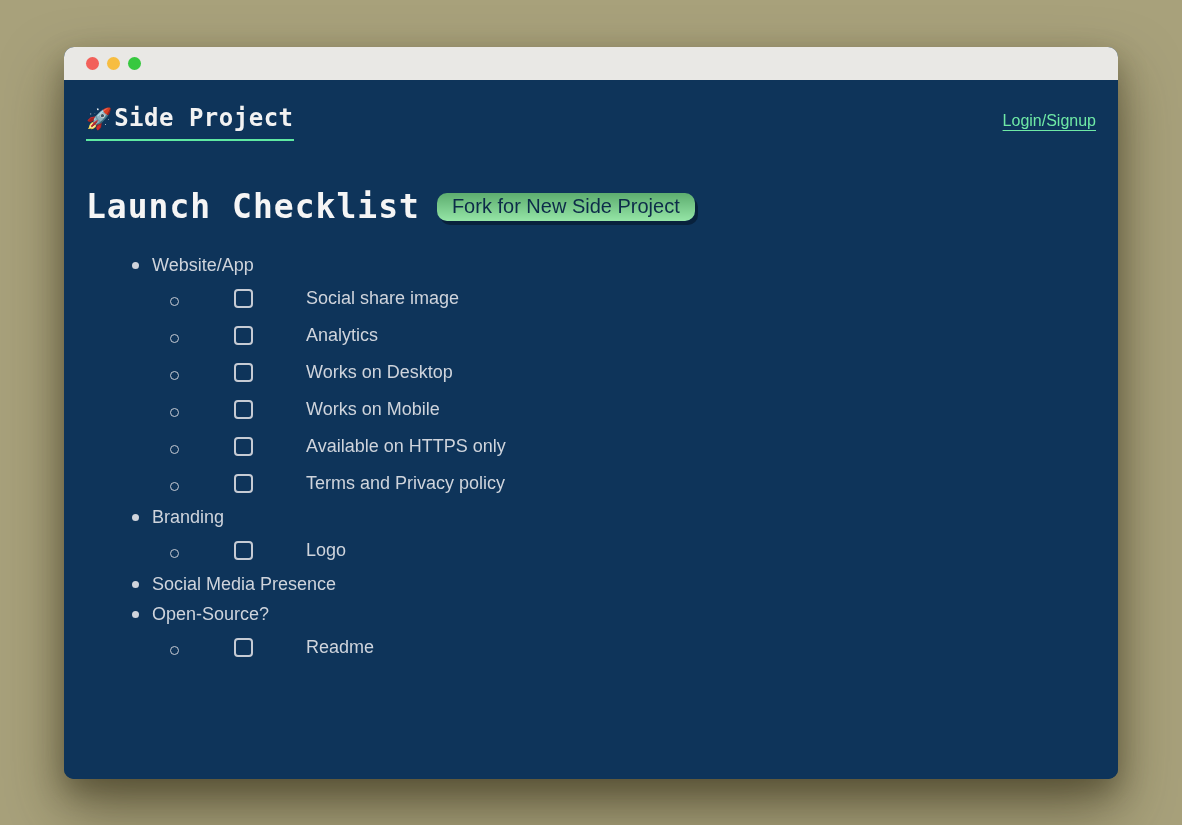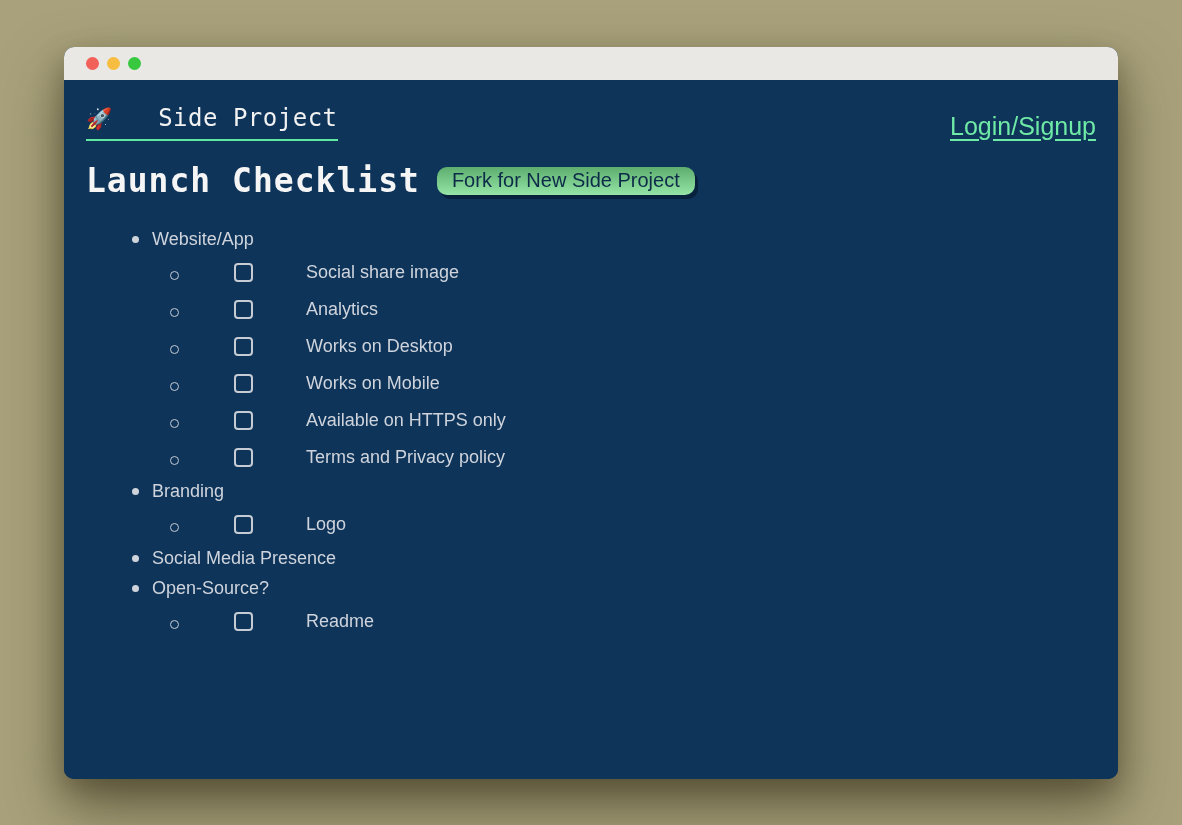--- a/index.html
+++ b/index.html
@@ -39,36 +39,35 @@
   }
   .logo {
     display:inline-flex; align-items:center; gap:2px;
     border-bottom:2px solid #5fe8a2;
     padding-bottom:7px;
     cursor:pointer;
   }
   .logo-emoji { font-size:21px; line-height:1; }
   .logo-text {
     font-family:"DejaVu Sans Mono", monospace;
-    font-weight:normal;
+    font-weight:bold;
     font-size:24px;
     letter-spacing:.5px;
     color:#f2f2f2;
-    margin-left:44px;
   }
   .login-link {
-    font-size:25px;
+    font-size:16px;
     color:#6fe9a6;
     text-decoration:underline;
     text-underline-offset:4px;
     cursor:pointer;
     margin-top:8px;
   }
   .title-row {
-    margin-top:20px;
+    margin-top:46px;
     display:flex; align-items:center; gap:17px;
   }
   .page-title {
     font-family:"DejaVu Sans Mono", monospace;
     font-weight:bold;
     font-size:33px;
     letter-spacing:1px;
     color:#f5f5f5;
   }
   .fork-btn {

